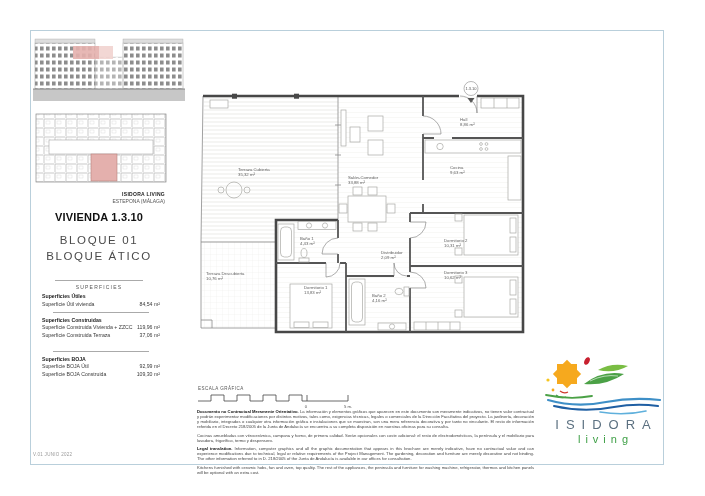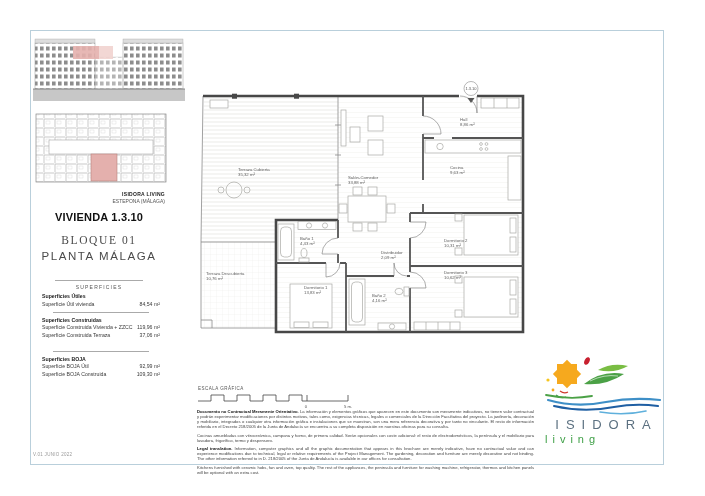--- a/index.html
+++ b/index.html
@@ -19,21 +19,21 @@
   .surf-row .v{white-space:nowrap;}
   .surf-div{border:none;border-top:.5px solid #aaa;width:96px;margin:5px auto 4px auto;}
   .surf-div.big{margin-top:13px;}
   
   .legal{font-size:4.2px;line-height:1.2;color:#444;text-align:justify;}
   .legal p{margin:0 0 3.5px 0;}
   .legal b{color:#111;}
   .version{font-size:4.5px;color:#999;letter-spacing:.3px;}
   
   .logo-name{font-size:13px;color:#5b7080;text-align:center;letter-spacing:7px;text-indent:7px;}
-  .logo-tag{font-size:11px;color:#3fa047;text-align:left;letter-spacing:5px;text-indent:5px;}
+  .logo-tag{font-size:11px;color:#3fa047;text-align:center;letter-spacing:5px;text-indent:5px;}
   svg text{font-family:"Liberation Sans","DejaVu Sans",sans-serif;}
   .room-lbl{fill:#5f5f5f;font-size:4.3px;}
 </style>
 </head>
 <body>
 
 <div class="sheet">
 
   <div class="abs frame" style="left:30px;top:30px;width:632px;height:433px;"></div>
 
@@ -65,22 +65,22 @@
     <rect x="16" y="30" width="104" height="14" fill="#ffffff" stroke="#999" stroke-width="0.5"></rect>
     <rect x="58" y="44" width="26" height="27" fill="#e4b0ad" stroke="#b9827e" stroke-width="0.6"></rect>
   </svg>
 
   <div class="abs brand-small" style="left:35px;top:191px;width:130px;">
     <b>ISIDORA LIVING</b><br>
     <span>ESTEPONA (MÁLAGA)</span>
   </div>
 
   <div class="abs unit-title" style="left:25px;top:211px;width:148px;">VIVIENDA 1.3.10</div>
-  <div class="abs unit-sub" style="left:25px;top:234px;width:148px;font-family:Liberation Serif, serif;">BLOQUE 01</div>
-  <div class="abs unit-sub" style="left:25px;top:250px;width:148px;">PLANTA MÁLAGA</div>
+  <div class="abs unit-sub" style="left:25px;top:234px;width:148px;">BLOQUE 01</div>
+  <div class="abs unit-sub" style="left:25px;top:250px;width:148px;">BLOQUE ÁTICO</div>
 
   <div class="abs" style="left:55px;top:280px;width:88px;border-top:.5px solid #aaa;"></div>
   <div class="abs surf-head" style="left:25px;top:284px;width:148px;">SUPERFICIES</div>
 
   <div class="abs surf-col" style="left:42px;top:293px;width:118px;">
     <div class="surf-sec-title">Superficies Útiles</div>
     <div class="surf-row">
       <span>Superficie Útil vivienda</span>
       <span class="v">84,54 m²</span>
     </div>

